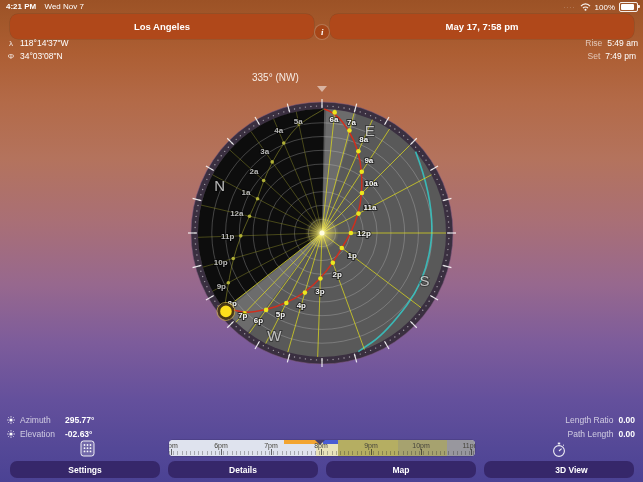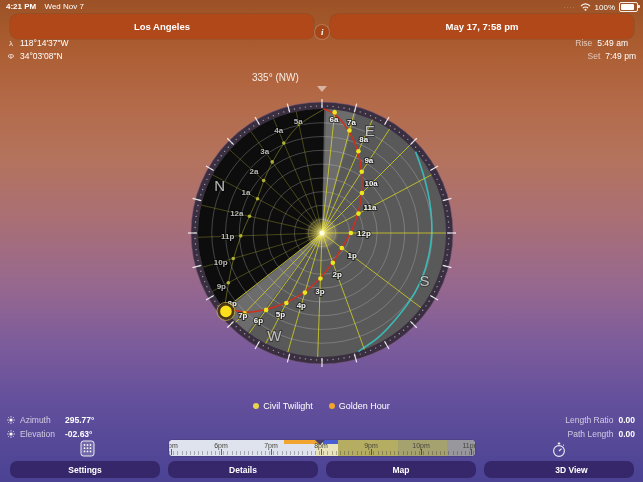--- a/index.html
+++ b/index.html
@@ -82,21 +82,21 @@
 
   <div class="abs row-txt" style="left:7px;top:38px;">
     <span class="sym">λ</span>
     <span>118°14'37"W</span>
   </div>
   <div class="abs row-txt" style="left:7px;top:51px;">
     <span class="sym">Φ</span>
     <span>34°03'08"N</span>
   </div>
 
-  <div class="abs row-txt rs" style="right:15px;top:38px;">
+  <div class="abs row-txt rs" style="right:5px;top:38px;">
     <span class="dim">Rise</span>
     <span>5:49 am</span>
   </div>
   <div class="abs row-txt rs" style="right:7px;top:51px;">
     <span class="dim">Set</span>
     <span>7:49 pm</span>
   </div>
 
   <div class="abs heading">335° (NW)</div>
   <div class="abs heading-tri"></div>
@@ -378,30 +378,20 @@
       <text x="62.587220064858556" y="97.24413642330097" font-size="15" text-anchor="middle" dominant-baseline="central" fill="rgba(225,225,225,.8)" stroke="rgba(0,0,0,.35)" stroke-width="2" paint-order="stroke" font-family="Liberation Sans, sans-serif">N</text>
       <text x="212.75586357669903" y="42.587220064858556" font-size="15" text-anchor="middle" dominant-baseline="central" fill="rgba(225,225,225,.8)" stroke="rgba(0,0,0,.35)" stroke-width="2" paint-order="stroke" font-family="Liberation Sans, sans-serif">E</text>
       <text x="267.41277993514143" y="192.75586357669903" font-size="15" text-anchor="middle" dominant-baseline="central" fill="rgba(225,225,225,.8)" stroke="rgba(0,0,0,.35)" stroke-width="2" paint-order="stroke" font-family="Liberation Sans, sans-serif">S</text>
       <text x="117.24413642330097" y="247.41277993514146" font-size="15" text-anchor="middle" dominant-baseline="central" fill="rgba(225,225,225,.8)" stroke="rgba(0,0,0,.35)" stroke-width="2" paint-order="stroke" font-family="Liberation Sans, sans-serif">W</text>
       <g>
         <circle cx="68.94793186240138" cy="223.42193702332344" r="9" fill="none" stroke="rgba(200,170,60,.8)" stroke-width="1"></circle>
         <circle cx="68.94793186240138" cy="223.42193702332344" r="7" fill="#ffdf1c" stroke="#4a3815" stroke-width="2.4"></circle>
       </g>
     </svg>
 
-  <div class="abs legend">
-    <span class="legend-item">
-      <span class="legend-dot" id="lg0" style="background: rgb(232, 212, 77);"></span>
-      <span>Civil Twilight</span>
-    </span>
-    <span class="legend-item">
-      <span class="legend-dot" id="lg1" style="background: rgb(242, 164, 49);"></span>
-      <span>Golden Hour</span>
-    </span>
-  </div>
 
   <div class="abs readout" style="left:7px;top:415px;">
     <svg width="8" height="8">
         <circle cx="4" cy="4" r="1.6" fill="#fff"></circle>
         <g stroke="#fff" stroke-width=".7">
           <line x1="4" y1="0" x2="4" y2="1.6"></line>
           <line x1="4" y1="6.4" x2="4" y2="8"></line>
           <line x1="0" y1="4" x2="1.6" y2="4"></line>
           <line x1="6.4" y1="4" x2="8" y2="4"></line>
           <line x1="1.2" y1="1.2" x2="2.2" y2="2.2"></line>

